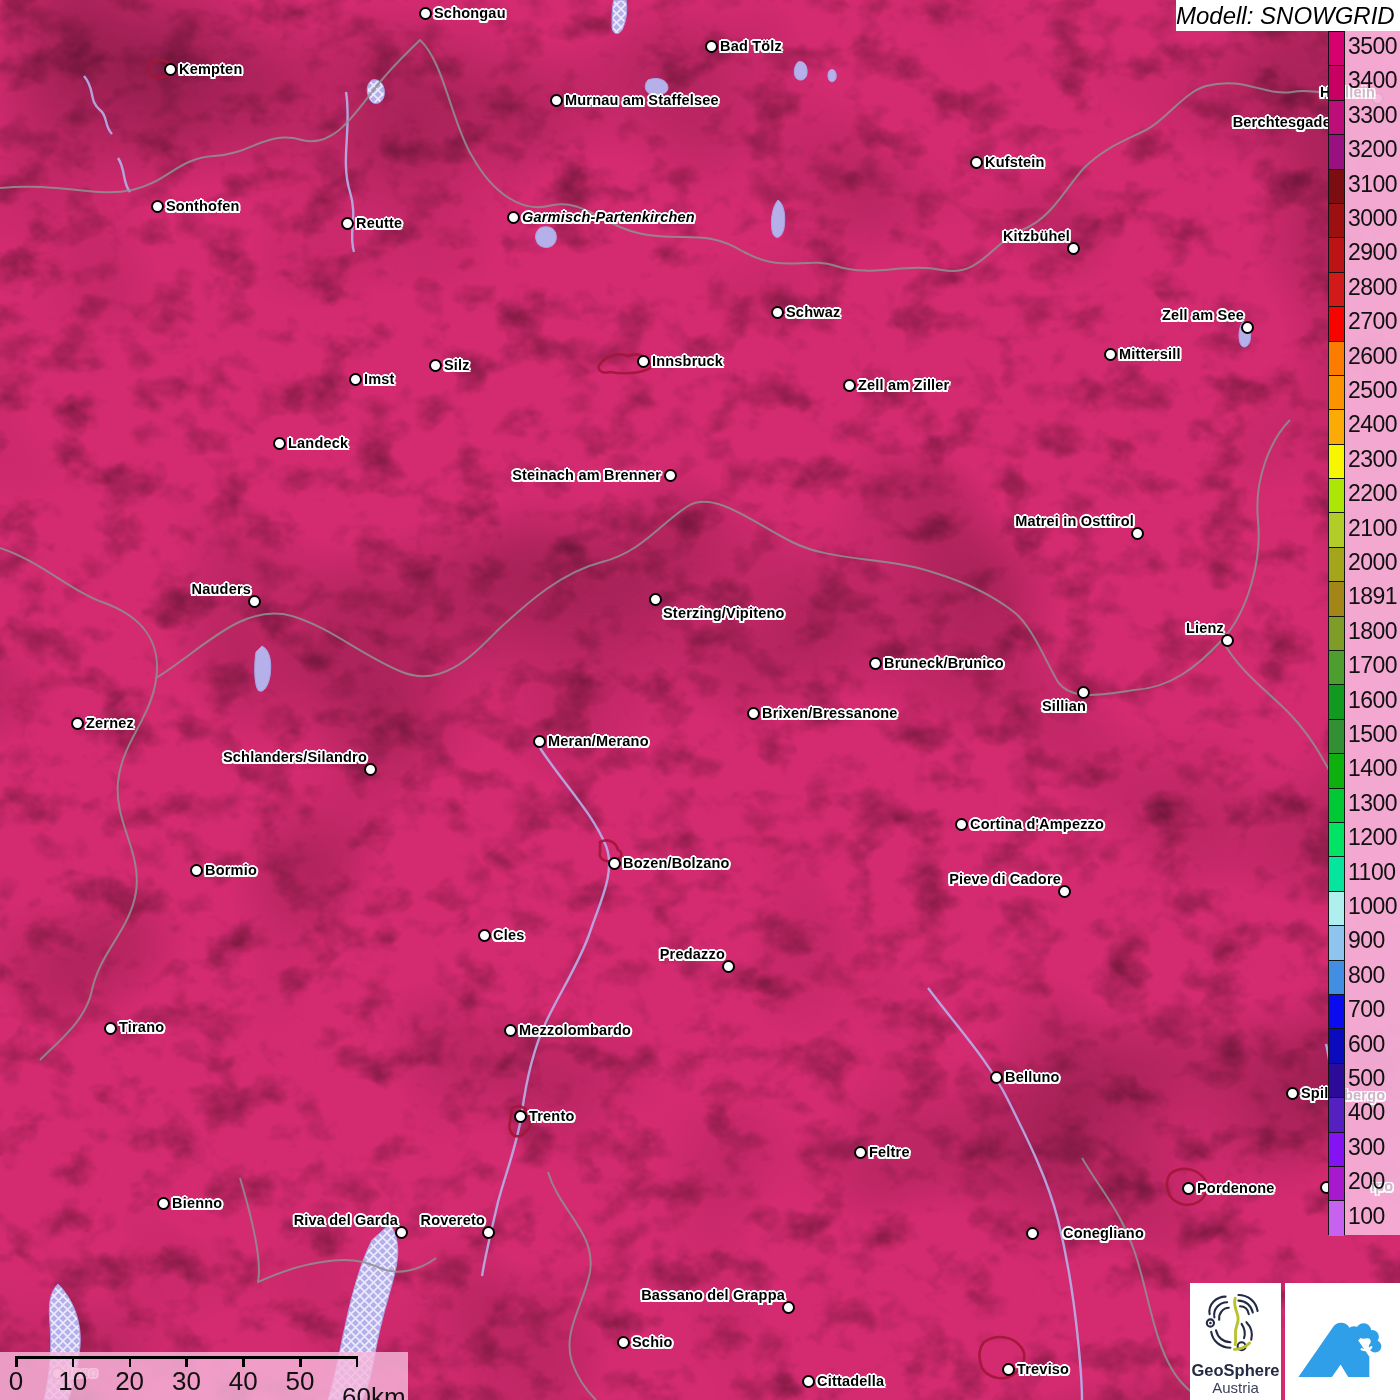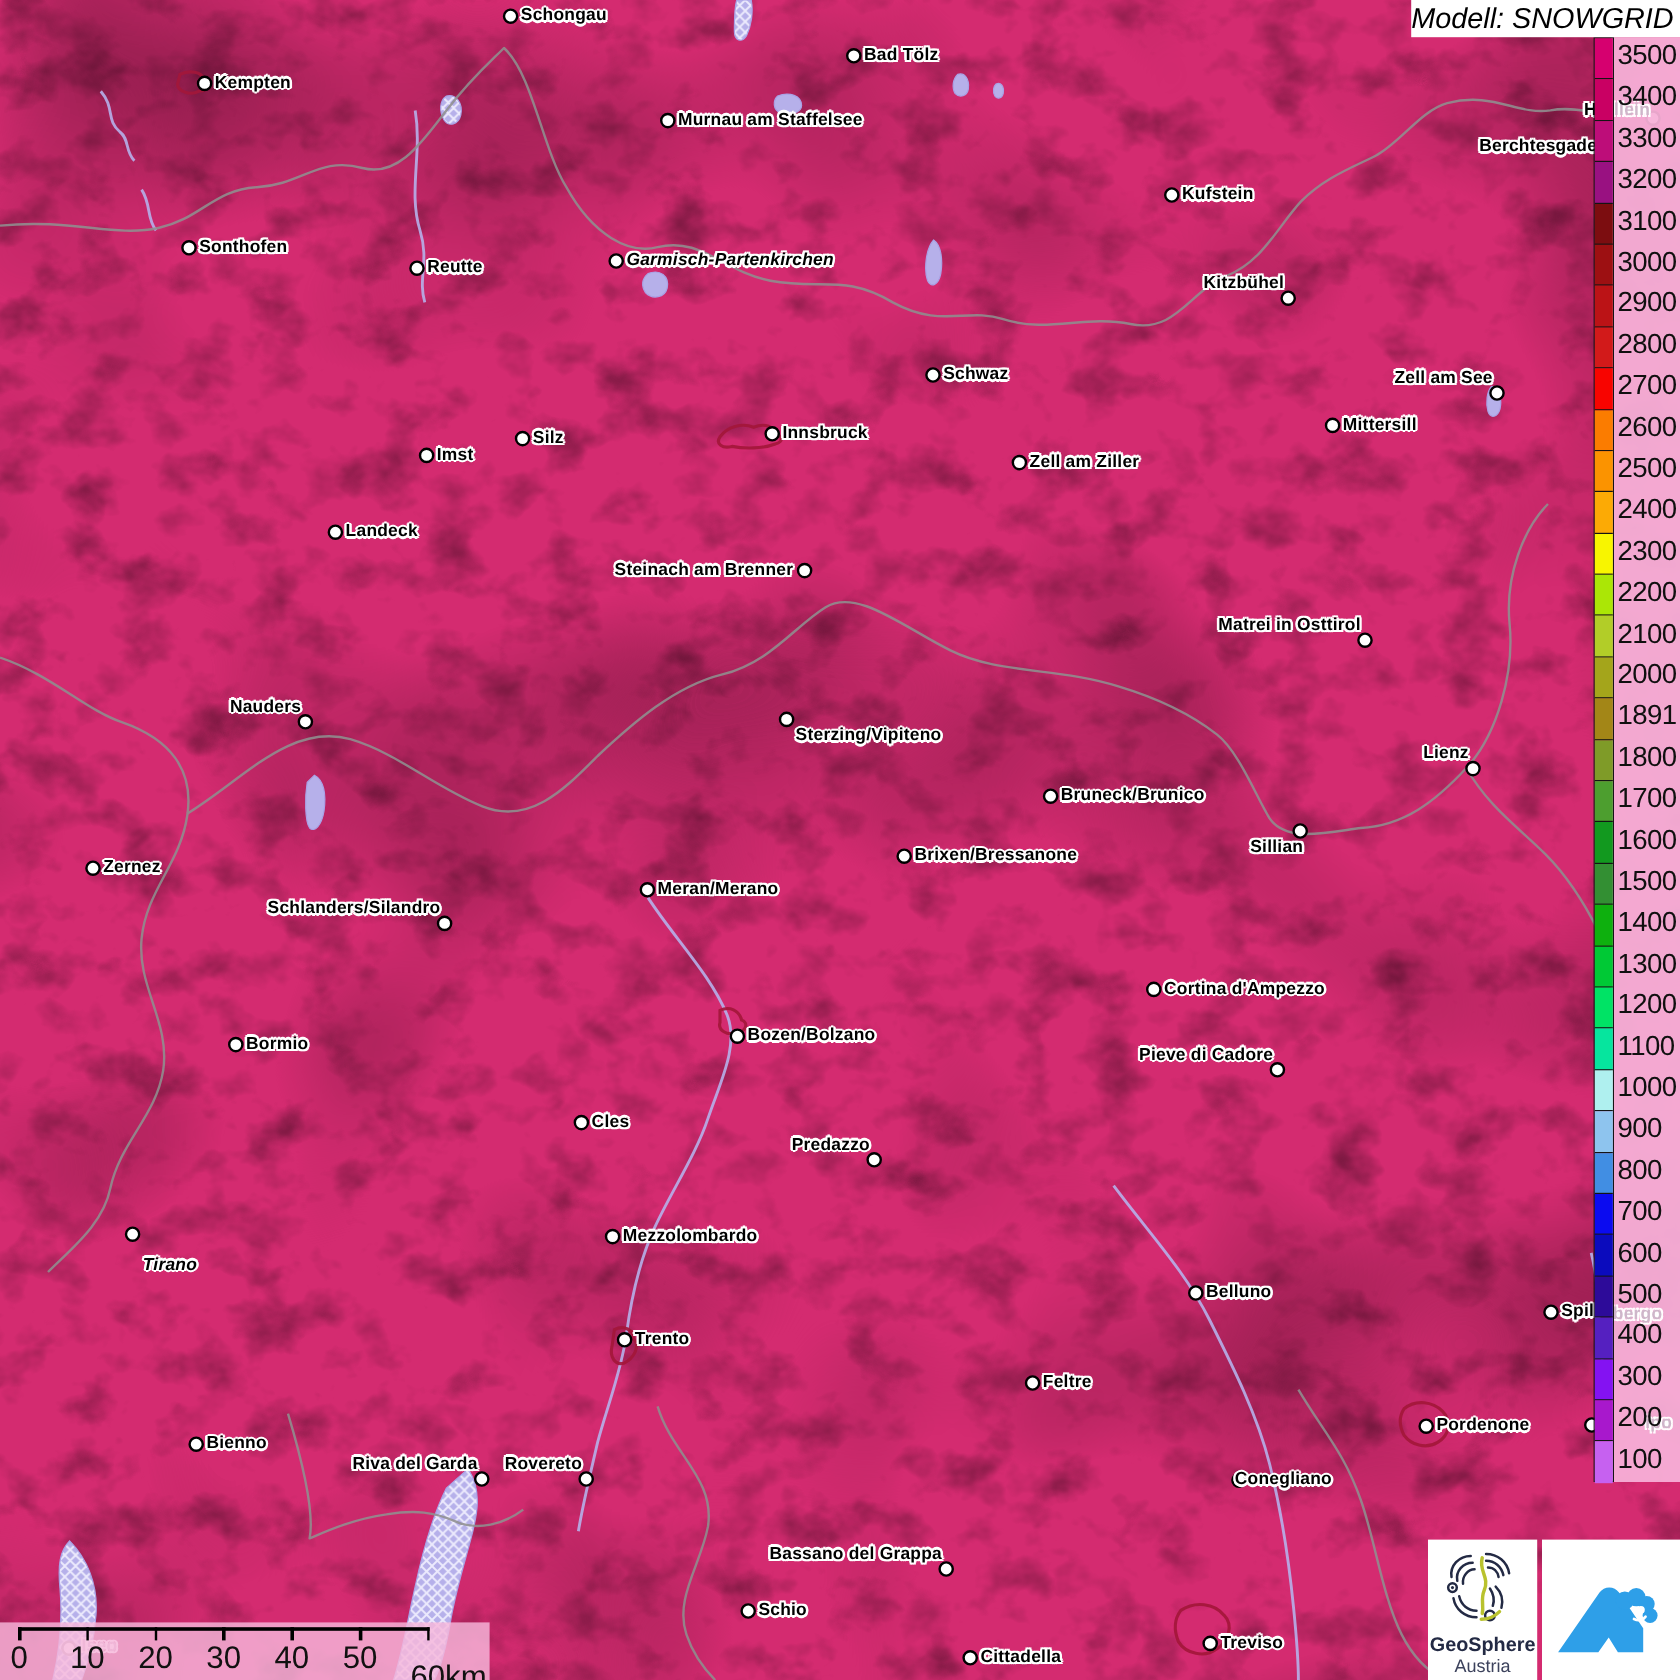--- a/index.html
+++ b/index.html
@@ -190,41 +190,41 @@
       <div class="city-label" style="left: 205px; top: 861px;">Bormio</div>
       <div class="city-dot" style="left: 607.5px; top: 856.5px;"></div>
       <div class="city-label" style="left: 623px; top: 854px;">Bozen/Bolzano</div>
       <div class="city-dot" style="left: 1057.5px; top: 884.5px;"></div>
       <div class="city-label" style="right: 339px; top: 870px;">Pieve di Cadore</div>
       <div class="city-dot" style="left: 477.5px; top: 928.5px;"></div>
       <div class="city-label" style="left: 493px; top: 926px;">Cles</div>
       <div class="city-dot" style="left: 721.5px; top: 959.5px;"></div>
       <div class="city-label" style="right: 675px; top: 945px;">Predazzo</div>
       <div class="city-dot" style="left: 103.5px; top: 1021.5px;"></div>
-      <div class="city-label" style="left: 119px; top: 1045px; font-style: italic;">Tirano</div>
+      <div class="city-label" style="left: 119px; top: 1018px;">Tirano</div>
       <div class="city-dot" style="left: 503.5px; top: 1023.5px;"></div>
       <div class="city-label" style="left: 519px; top: 1021px;">Mezzolombardo</div>
       <div class="city-dot" style="left: 989.5px; top: 1070.5px;"></div>
       <div class="city-label" style="left: 1005px; top: 1068px;">Belluno</div>
       <div class="city-dot" style="left: 1285.5px; top: 1086.5px;"></div>
       <div class="city-label" style="left: 1301px; top: 1084px;">Spili</div>
       <div class="city-dot" style="left: 513.5px; top: 1109.5px;"></div>
       <div class="city-label" style="left: 529px; top: 1107px;">Trento</div>
       <div class="city-dot" style="left: 853.5px; top: 1145.5px;"></div>
       <div class="city-label" style="left: 869px; top: 1143px;">Feltre</div>
       <div class="city-dot" style="left: 1181.5px; top: 1181.5px;"></div>
       <div class="city-label" style="left: 1197px; top: 1179px;">Pordenone</div>
       <div class="city-dot" style="left: 156.5px; top: 1196.5px;"></div>
       <div class="city-label" style="left: 172px; top: 1194px;">Bienno</div>
       <div class="city-dot" style="left: 394.5px; top: 1225.5px;"></div>
       <div class="city-label" style="right: 1002px; top: 1211px;">Riva del Garda</div>
       <div class="city-dot" style="left: 481.5px; top: 1225.5px;"></div>
       <div class="city-label" style="right: 915px; top: 1211px;">Rovereto</div>
       <div class="city-dot" style="left: 1025.5px; top: 1226.5px;"></div>
-      <div class="city-label" style="left: 1029px; top: 1224px;">Conegliano</div>
+      <div class="city-label" style="left: 1063px; top: 1224px;">Conegliano</div>
       <div class="city-dot" style="left: 781.5px; top: 1300.5px;"></div>
       <div class="city-label" style="right: 615px; top: 1286px;">Bassano del Grappa</div>
       <div class="city-dot" style="left: 616.5px; top: 1335.5px;"></div>
       <div class="city-label" style="left: 632px; top: 1333px;">Schio</div>
       <div class="city-dot" style="left: 1001.5px; top: 1362.5px;"></div>
       <div class="city-label" style="left: 1017px; top: 1360px;">Treviso</div>
       <div class="city-dot" style="left: 801.5px; top: 1374.5px;"></div>
       <div class="city-label" style="left: 817px; top: 1372px;">Cittadella</div>
       <div class="city-label" style="right: 60px; top: 113px;">Berchtesgaden</div>
       <div class="city-dot" style="left: 1370.5px; top: 91.5px;"></div>

